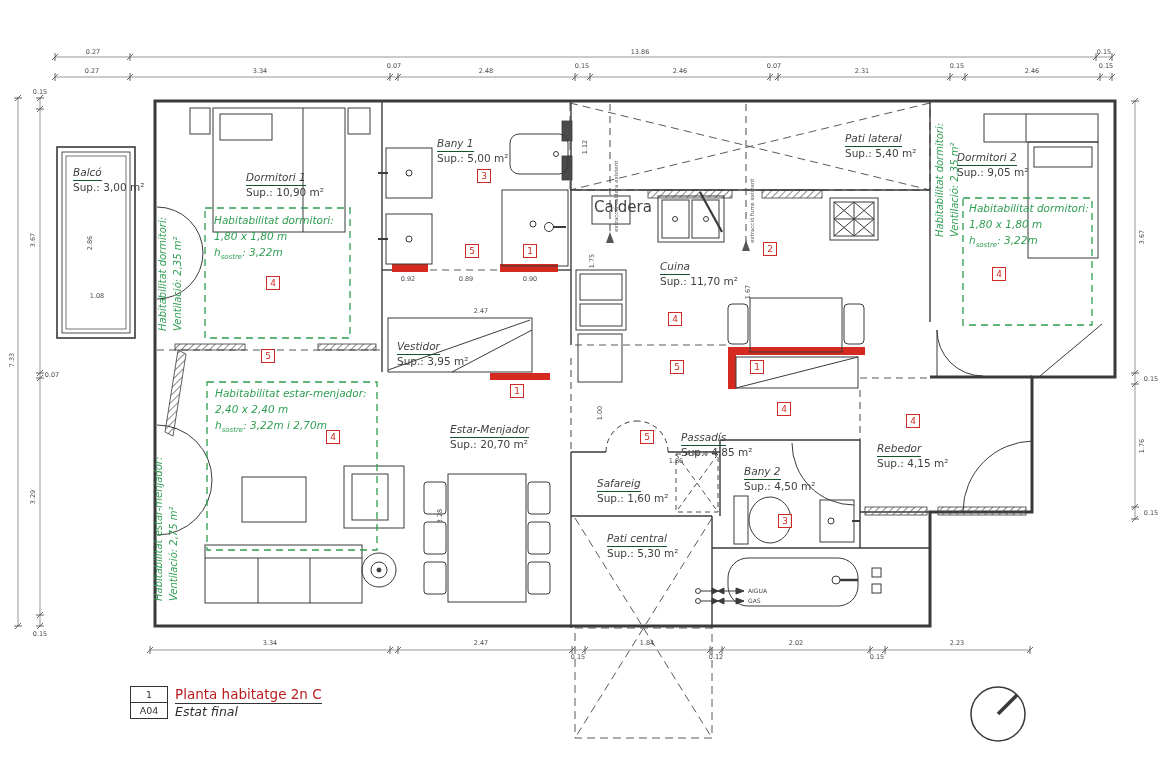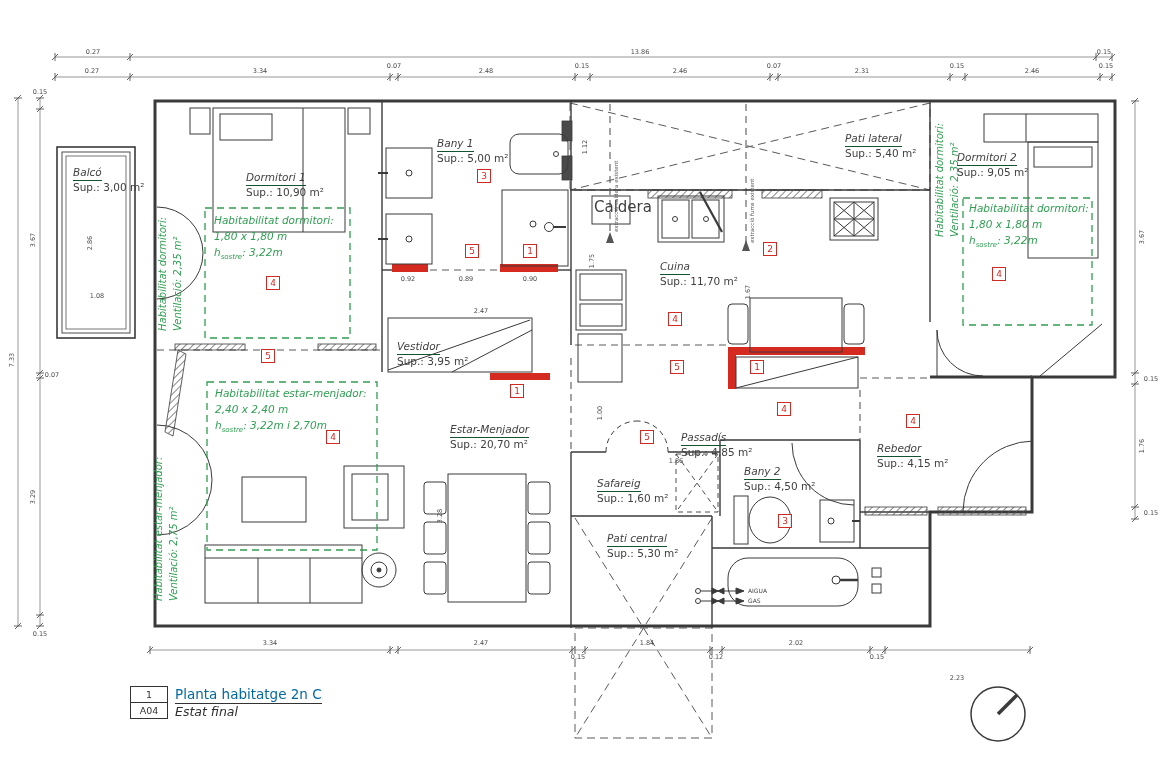--- a/index.html
+++ b/index.html
@@ -15,21 +15,21 @@
   .vnote{position:absolute;color:#2f9e52;font-size:10px;font-style:italic;line-height:1.45;white-space:nowrap;transform:rotate(-90deg);transform-origin:0 0;}
   .marker{position:absolute;width:14px;height:14px;transform:translate(-50%,-50%);border:1.2px solid #cf2b24;color:#cf2b24;background:rgba(255,255,255,.82);font-size:9px;display:flex;align-items:center;justify-content:center;box-sizing:border-box;}
   .dim{position:absolute;font-size:6.5px;color:#4a4a4a;white-space:nowrap;transform:translate(-50%,-50%);}
   .dim.rot{transform:translate(-50%,-50%) rotate(-90deg);}
   .ann{position:absolute;color:#3f3f3f;white-space:nowrap;font-size:9px;}
   .ann.vrot{transform:rotate(-90deg);transform-origin:0 0;color:#555;}
   .titleblock{position:absolute;left:130px;top:686px;display:flex;align-items:flex-start;gap:7px;}
   .tb-box{border:1.3px solid #333;width:36px;background:#fff;}
   .tb-cell{height:15px;display:flex;align-items:center;justify-content:center;font-size:9.5px;color:#333;}
   .tb-cell.top{border-bottom:1.3px solid #333;}
-  .tb-title{font-size:13.5px;color:#0369a1;border-bottom:1.2px solid #333;white-space:nowrap;padding-bottom:1px;}
+  .tb-title{font-size:13.5px;color:#b91c1c;border-bottom:1.2px solid #333;white-space:nowrap;padding-bottom:1px;}
   .tb-subtitle{font-size:12.5px;font-style:italic;color:#2f2f2f;white-space:nowrap;}
 </style>
 </head>
 <body>
 
 <div id="stage">
 
 <svg id="plan" width="1170" height="780" viewBox="0 0 1170 780">
   <defs>
     <pattern id="hatch" width="5" height="5" patternUnits="userSpaceOnUse" patternTransform="rotate(45)">
@@ -449,21 +449,21 @@
       <div class="dim" style="left: 957px; top: 66px;">0.15</div>
       <div class="dim" style="left: 1032px; top: 71px;">2.46</div>
       <div class="dim" style="left: 1106px; top: 66px;">0.15</div>
       <div class="dim" style="left: 270px; top: 643px;">3.34</div>
       <div class="dim" style="left: 481px; top: 643px;">2.47</div>
       <div class="dim" style="left: 578px; top: 657px;">0.15</div>
       <div class="dim" style="left: 647px; top: 643px;">1.84</div>
       <div class="dim" style="left: 716px; top: 657px;">0.12</div>
       <div class="dim" style="left: 796px; top: 643px;">2.02</div>
       <div class="dim" style="left: 877px; top: 657px;">0.15</div>
-      <div class="dim" style="left: 957px; top: 678px;">2.23</div>
+      <div class="dim" style="left: 957px; top: 643px;">2.23</div>
       <div class="dim rot" style="left: 12px; top: 360px;">7.33</div>
       <div class="dim" style="left: 40px; top: 92px;">0.15</div>
       <div class="dim rot" style="left: 33px; top: 240px;">3.67</div>
       <div class="dim" style="left: 52px; top: 375px;">0.07</div>
       <div class="dim rot" style="left: 33px; top: 497px;">3.29</div>
       <div class="dim" style="left: 40px; top: 634px;">0.15</div>
       <div class="dim rot" style="left: 1142px; top: 237px;">3.67</div>
       <div class="dim" style="left: 1151px; top: 379px;">0.15</div>
       <div class="dim rot" style="left: 1142px; top: 446px;">1.76</div>
       <div class="dim" style="left: 1151px; top: 513px;">0.15</div>

